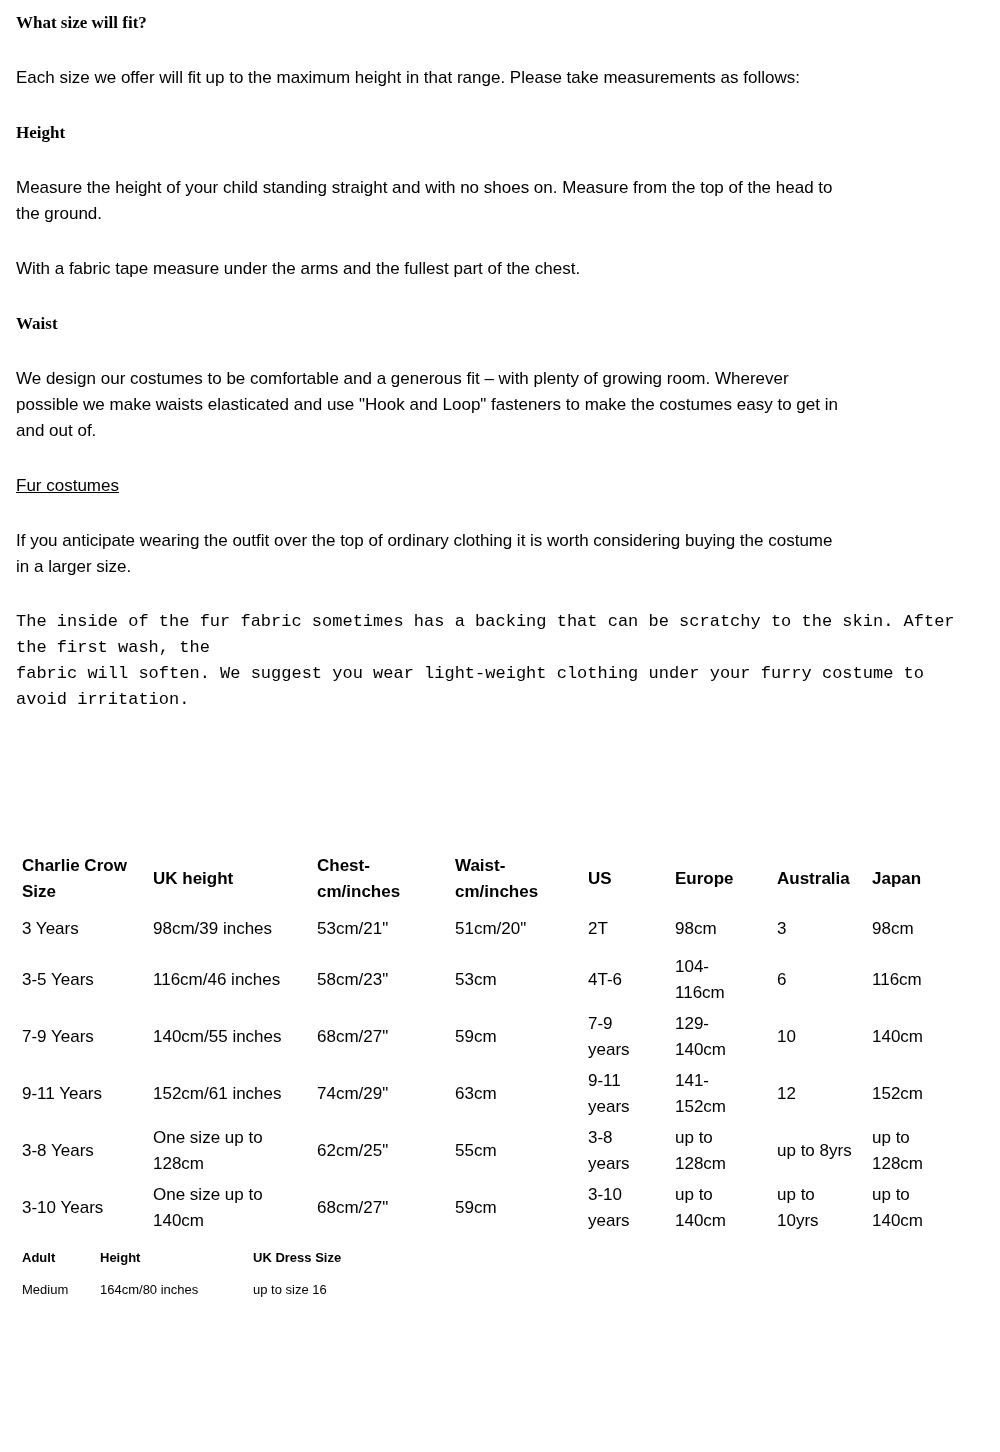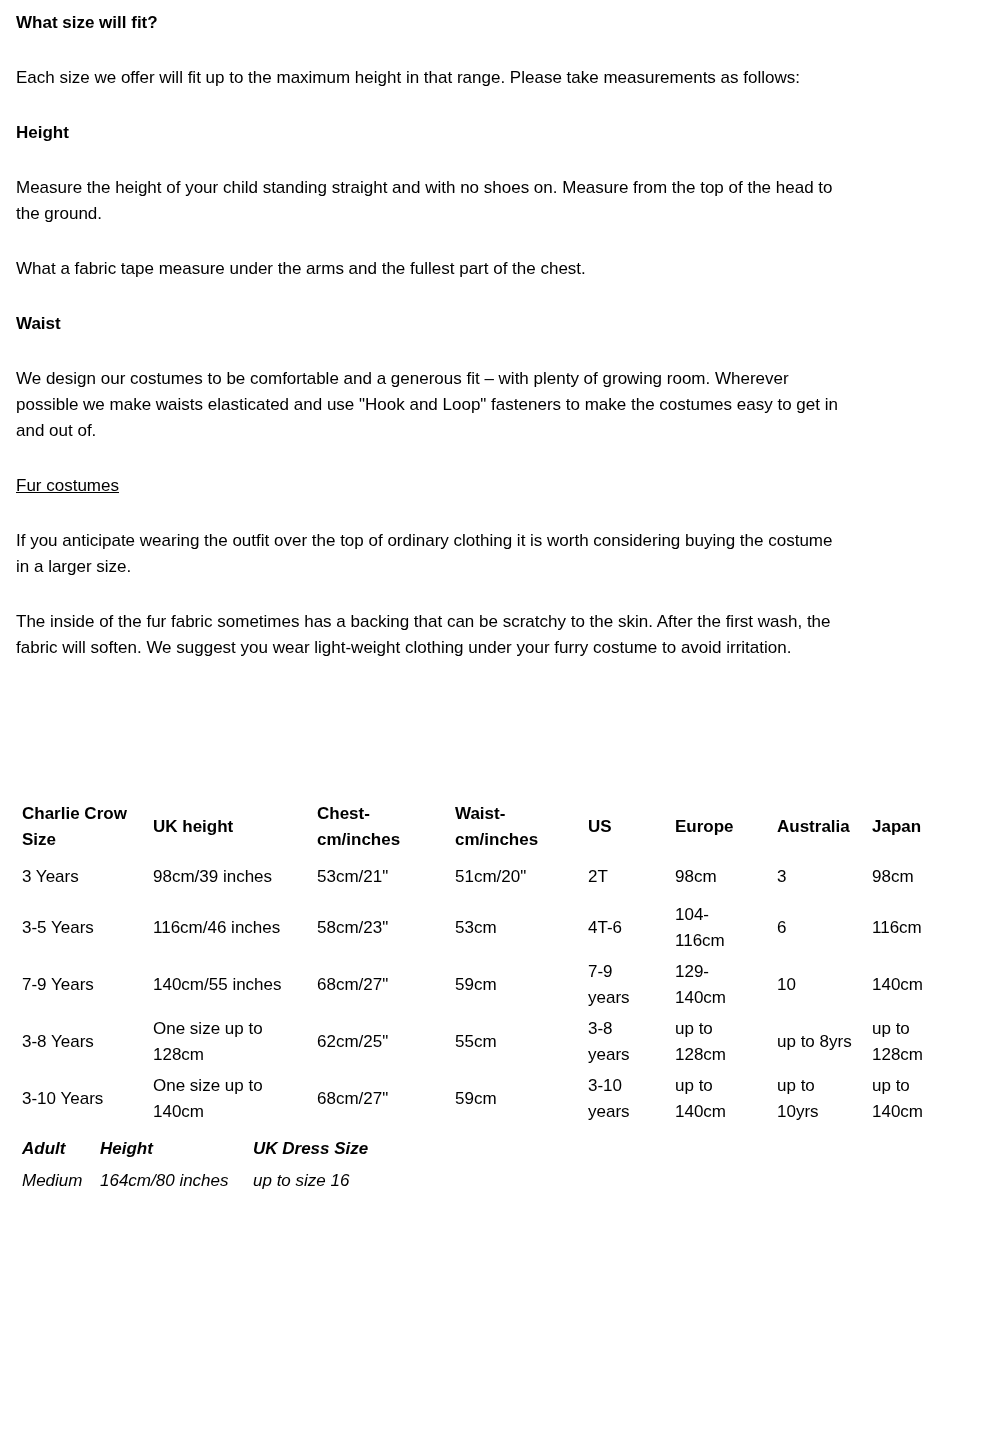--- a/index.html
+++ b/index.html
@@ -17,33 +17,35 @@
     line-height: 26px;
   }
   .doc {
     padding: 10px 16px 0 16px;
   }
   .hd {
     font-size: 17px;
     font-weight: bold;
     margin: 0 0 29px 0;
     white-space: pre-line;
+    font-family: Liberation Serif, serif;
   }
   p.para {
     margin: 0 0 29px 0;
     white-space: pre-line;
     max-width: 968px;
   }
   .fur-heading {
     font-weight: normal;
     text-decoration: underline;
     margin: 0;
   }
   p.fur-body {
     margin: 0;
+    font-family: Liberation Mono, monospace;
   }
   table.size {
     border-collapse: collapse;
     table-layout: fixed;
     width: 968px;
     margin-top: 138px;
   }
   table.size th, table.size td {
     text-align: left;
     vertical-align: middle;
@@ -61,44 +63,43 @@
   table.adult {
     border-collapse: collapse;
     table-layout: fixed;
     width: 774px;
     margin-top: 6px;
   }
   table.adult th, table.adult td {
     text-align: left;
     vertical-align: middle;
     padding: 0 8px 0 0;
-    font-size: 17px;
+    font-size: 13px;
     line-height: 26px;
     white-space: nowrap;
     overflow: visible;
-    font-style: italic;
   }
   table.adult th { font-weight: bold; }
   table.adult td.c0, table.adult th.c0 { padding-left: 6px; }
   table.adult tr { height: 32px; }
 </style>
 </head>
 <body>
 
 <div class="doc">
 
   <div class="hd">What size will fit?</div>
 
   <p class="para">Each size we offer will fit up to the maximum height in that range. Please take measurements as follows:</p>
 
   <div class="hd">Height</div>
   <p class="para">Measure the height of your child standing straight and with no shoes on. Measure from the top of the head to
 the ground.</p>
 
-  <p class="para">What a fabric tape measure under the arms and the fullest part of the chest.</p>
+  <p class="para">With a fabric tape measure under the arms and the fullest part of the chest.</p>
 
   <div class="hd">Waist</div>
 
   <p class="para">We design our costumes to be comfortable and a generous fit – with plenty of growing room. Wherever
 possible we make waists elasticated and use "Hook and Loop" fasteners to make the costumes easy to get in
 and out of.</p>
 
   <p class="para fur-heading">Fur costumes</p>
 
   <p class="para">If you anticipate wearing the outfit over the top of ordinary clothing it is worth considering buying the costume
@@ -160,20 +161,32 @@
         <td>68cm/27"</td>
         <td>59cm</td>
         <td>7-9
 years</td>
         <td>129-
 140cm</td>
         <td>10</td>
         <td>140cm</td>
       </tr>
       <tr class="rr">
+        <td class="c0">9-11 Years</td>
+        <td>152cm/61 inches</td>
+        <td>74cm/29"</td>
+        <td>63cm</td>
+        <td>9-11
+years</td>
+        <td>141-
+152cm</td>
+        <td>12</td>
+        <td>152cm</td>
+      </tr>
+      <tr class="rr">
         <td class="c0">3-8 Years</td>
         <td>One size up to
 128cm</td>
         <td>62cm/25"</td>
         <td>55cm</td>
         <td>3-8
 years</td>
         <td>up to
 128cm</td>
         <td>up to 8yrs</td>

